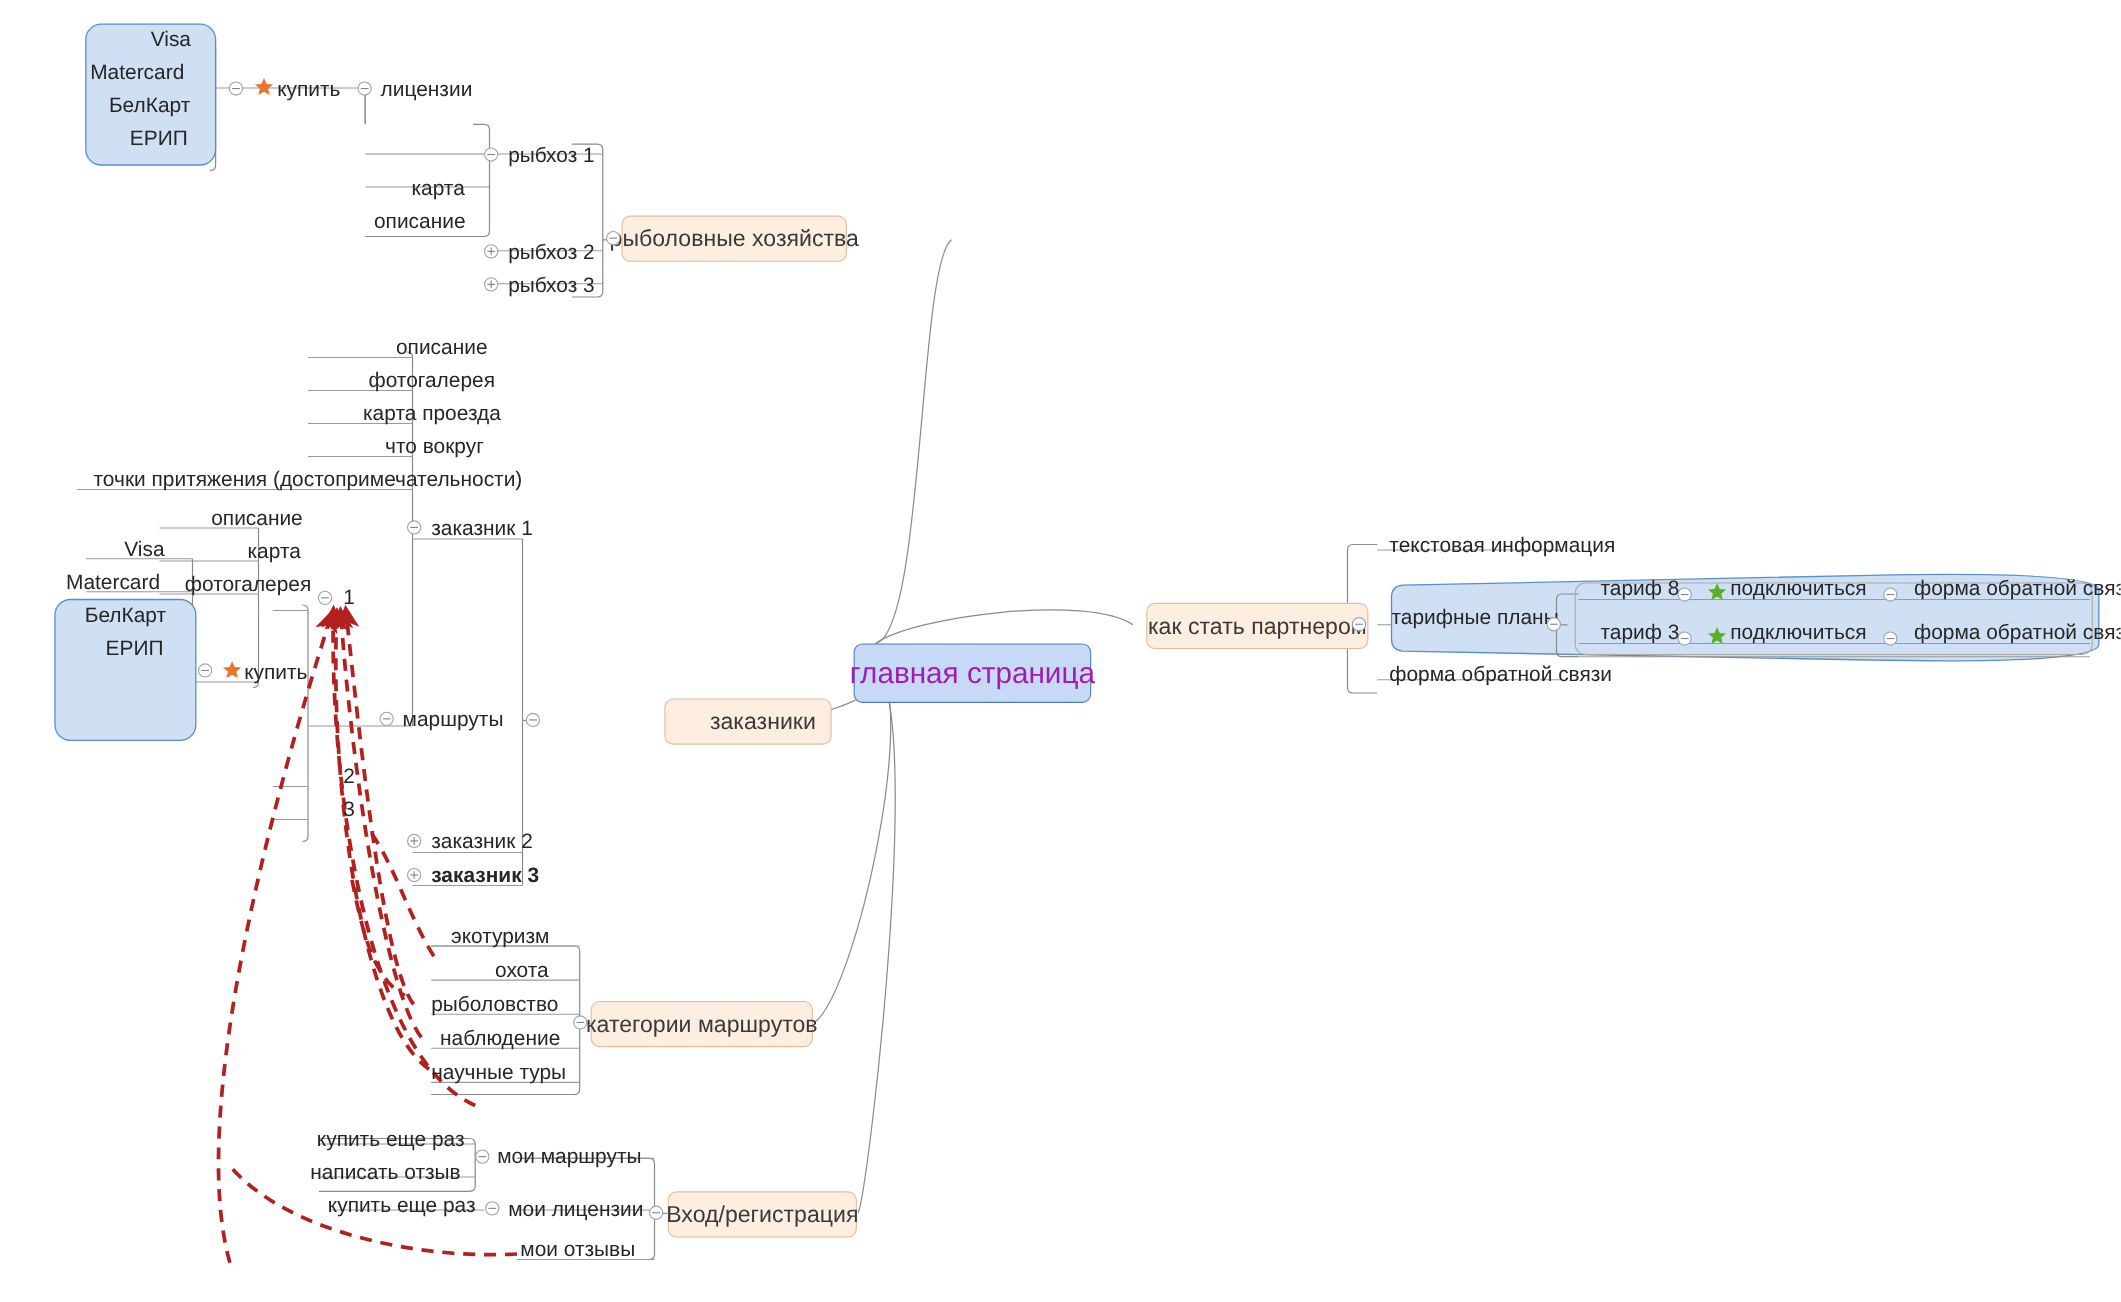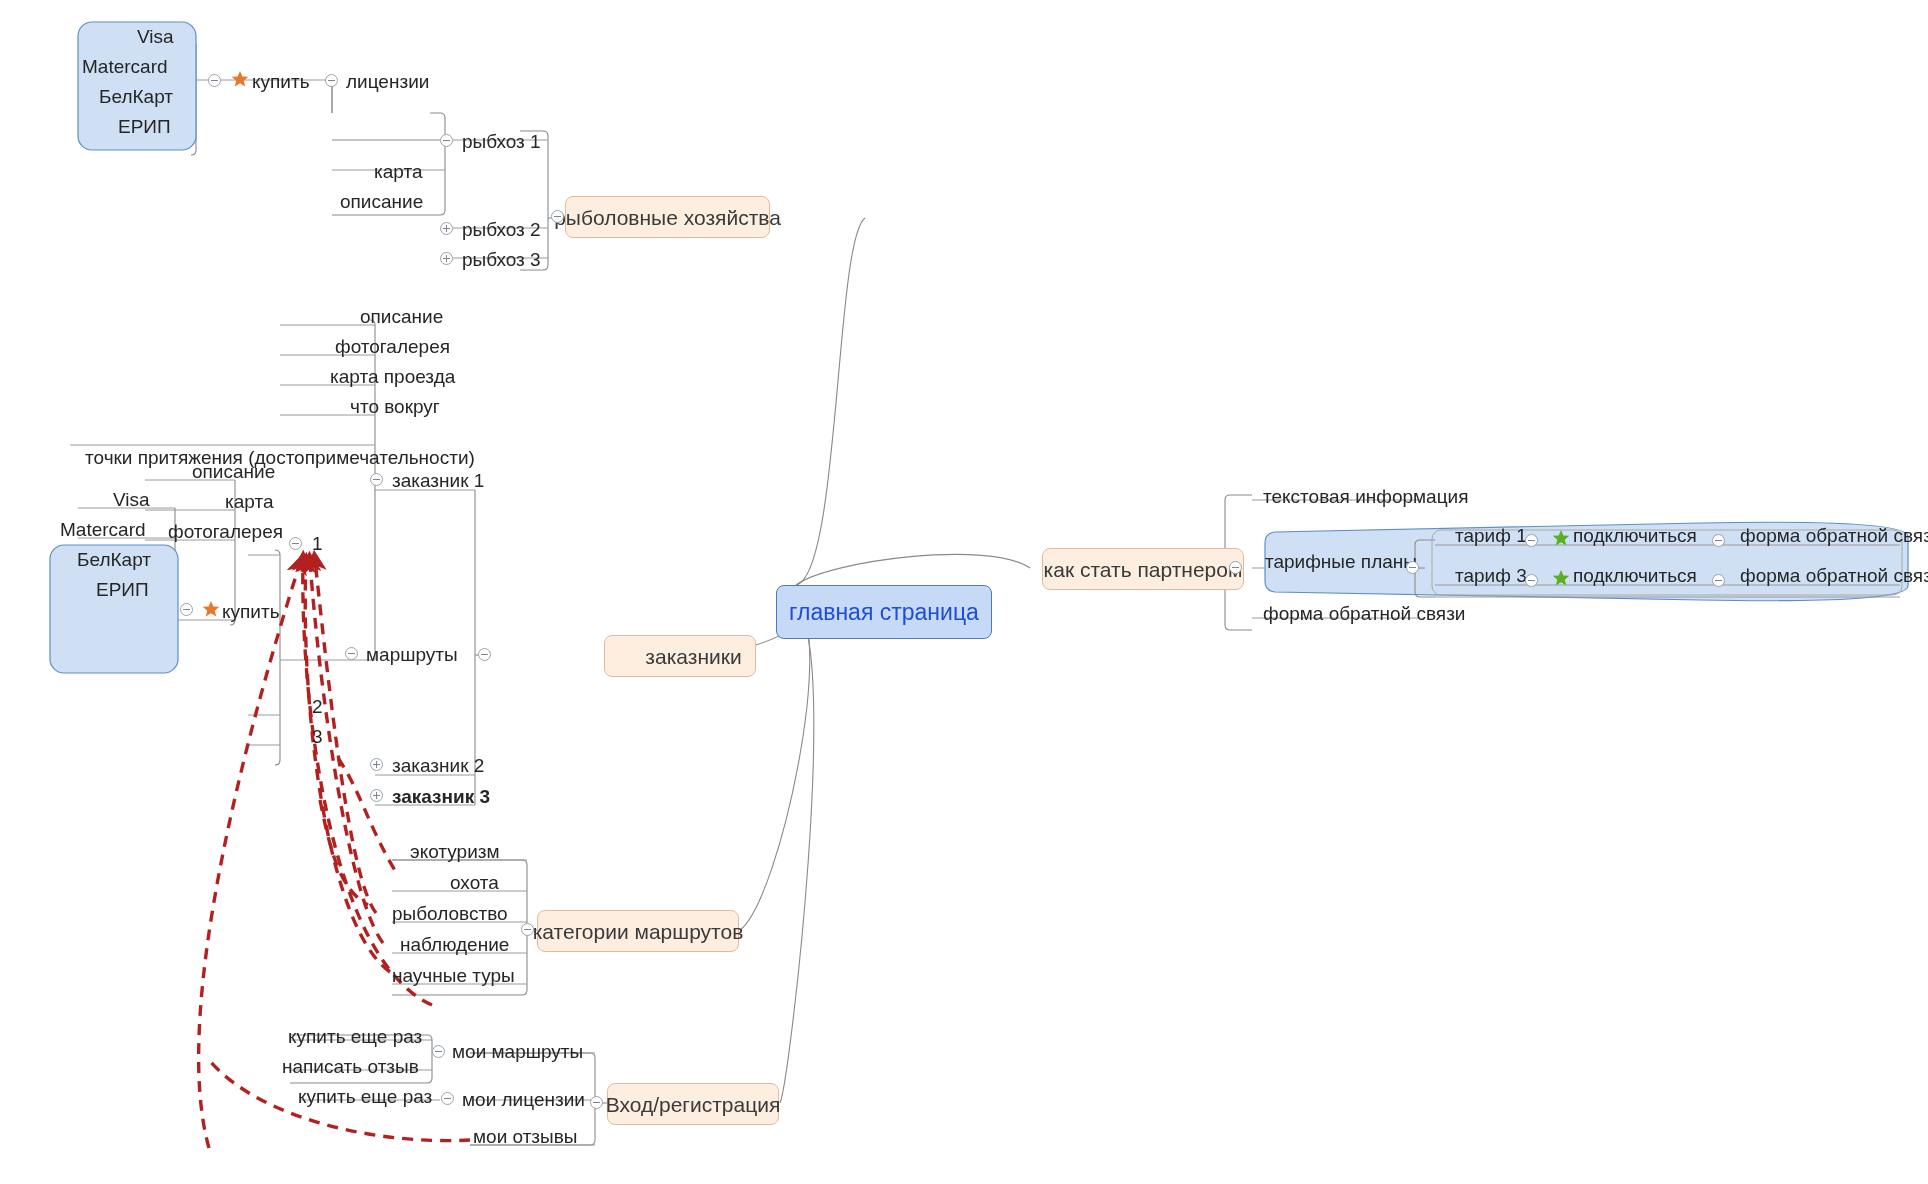--- a/index.html
+++ b/index.html
@@ -3,21 +3,21 @@
 <meta charset="utf-8">
 <style>
   html,body{margin:0;padding:0;background:#ffffff;}
   body{font-family:"Liberation Sans","DejaVu Sans",sans-serif;}
   #stage{position:relative;width:1928px;height:1184px;overflow:hidden;background:#fff;}
   svg.layer{position:absolute;left:0;top:0;width:1928px;height:1184px;overflow:visible;}
   .lbl{position:absolute;white-space:nowrap;color:#262626;font-size:19px;line-height:1;}
   .node{position:absolute;white-space:nowrap;border-radius:8px;
         font-size:21px;line-height:1;color:#3a3a3a;display:flex;align-items:center;justify-content:center;}
   .node.orange{background:#fdeee0;border:1px solid #e3bb9b;}
-  .node.root{background:#c6d9f6;border:1.5px solid #4a7ebb;font-size:23px;color:#1d4ed8;}
+  .node.root{background:#c6d9f6;border:1.5px solid #4a7ebb;font-size:27px;color:#a21caf;}
   .toggle{position:absolute;width:13px;height:13px;border-radius:50%;border:1px solid #9aa3ad;
           background:#fff;box-sizing:border-box;}
   .toggle::before{content:"";position:absolute;left:2px;top:5px;width:7px;height:1px;background:#7c858f;}
   .toggle.plus::after{content:"";position:absolute;left:5px;top:2px;width:1px;height:7px;background:#7c858f;}
   .star{position:absolute;width:18px;height:18px;}
   .hl-blue{fill:#cfdff4;stroke:#5b8fc9;stroke-width:1.2;}
   .ln{stroke:#8a8a8a;stroke-width:1.1;fill:none;}
   .ln-thin{stroke:#9a9a9a;stroke-width:1;fill:none;}
   .rel{stroke:#b32020;stroke-width:3.4;fill:none;stroke-dasharray:11 8;stroke-linecap:butt;}
   .arrowfill{fill:#b32020;}
@@ -213,21 +213,21 @@
   <span class="toggle plus" style="left:370px;top:758px;"></span>
   <div class="lbl" style="left:392px;top:756px;">заказник 2</div>
 
   <span class="toggle plus" style="left:370px;top:789px;"></span>
   <div class="lbl" style="left:392px;top:787px;font-weight:bold;">заказник 3</div>
 
   <div class="lbl" style="left:360px;top:307px;">описание</div>
   <div class="lbl" style="left:335px;top:337px;">фотогалерея</div>
   <div class="lbl" style="left:330px;top:367px;">карта проезда</div>
   <div class="lbl" style="left:350px;top:397px;">что вокруг</div>
-  <div class="lbl" style="left:85px;top:448px;">точки притяжения (достопримечательности)</div>
+  <div class="lbl" style="left:85px;top:427px;">точки притяжения (достопримечательности)</div>
 
   <span class="toggle" style="left:345px;top:647px;"></span>
   <div class="lbl" style="left:366px;top:645px;">маршруты</div>
 
   <span class="toggle" style="left:289px;top:537px;"></span>
   <div class="lbl" style="left:312px;top:534px;">1</div>
   <div class="lbl" style="left:312px;top:697px;">2</div>
   <div class="lbl" style="left:312px;top:727px;">3</div>
 
   <div class="lbl" style="left:192px;top:462px;">описание</div>
@@ -245,21 +245,21 @@
   <div class="lbl" style="left:77px;top:550px;">БелКарт</div>
   <div class="lbl" style="left:96px;top:580px;">ЕРИП</div>
 
   <div class="lbl" style="left:1263px;top:487px;">текстовая информация</div>
 
   <div class="lbl" style="left:1265px;top:552px;">тарифные планы</div>
   <span class="toggle" style="left:1406px;top:561px;"></span>
 
   <div class="lbl" style="left:1263px;top:604px;">форма обратной связи</div>
 
-  <div class="lbl" style="left:1455px;top:526px;">тариф 1</div>
+  <div class="lbl" style="left:1455px;top:526px;">тариф 8</div>
   <span class="toggle" style="left:1525px;top:534px;"></span>
   <svg class="star" style="left:1552px;top:529px;" viewBox="0 0 20 20">
     <polygon points="10,1 12.6,7.1 19.2,7.6 14.2,11.9 15.8,18.3 10,14.8 4.2,18.3 5.8,11.9 0.8,7.6 7.4,7.1" fill="#5ab023"></polygon>
   </svg>
   <div class="lbl" style="left:1573px;top:526px;">подключиться</div>
   <span class="toggle" style="left:1712px;top:534px;"></span>
   <div class="lbl" style="left:1740px;top:526px;">форма обратной связи</div>
 
   <div class="lbl" style="left:1455px;top:566px;">тариф 3</div>
   <span class="toggle" style="left:1525px;top:574px;"></span>

